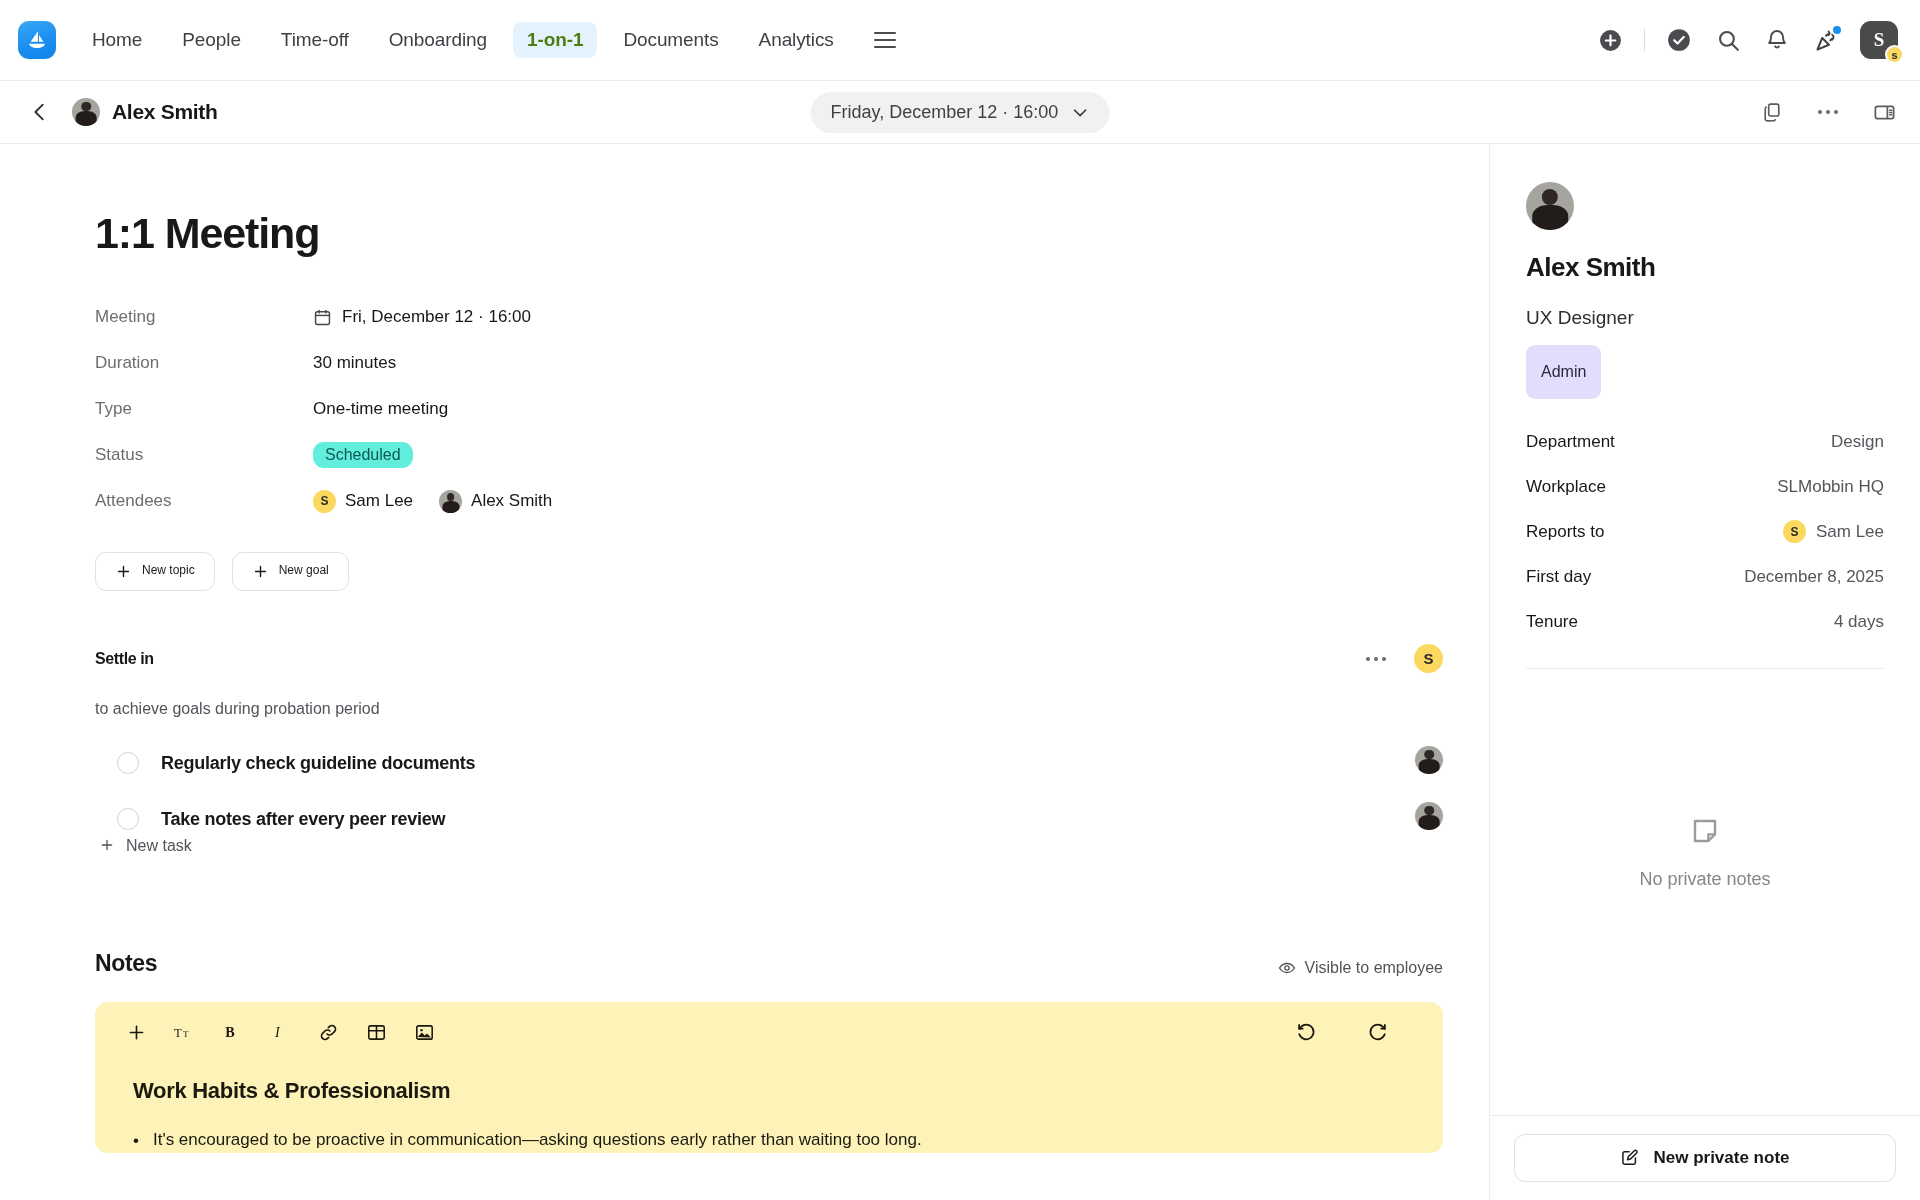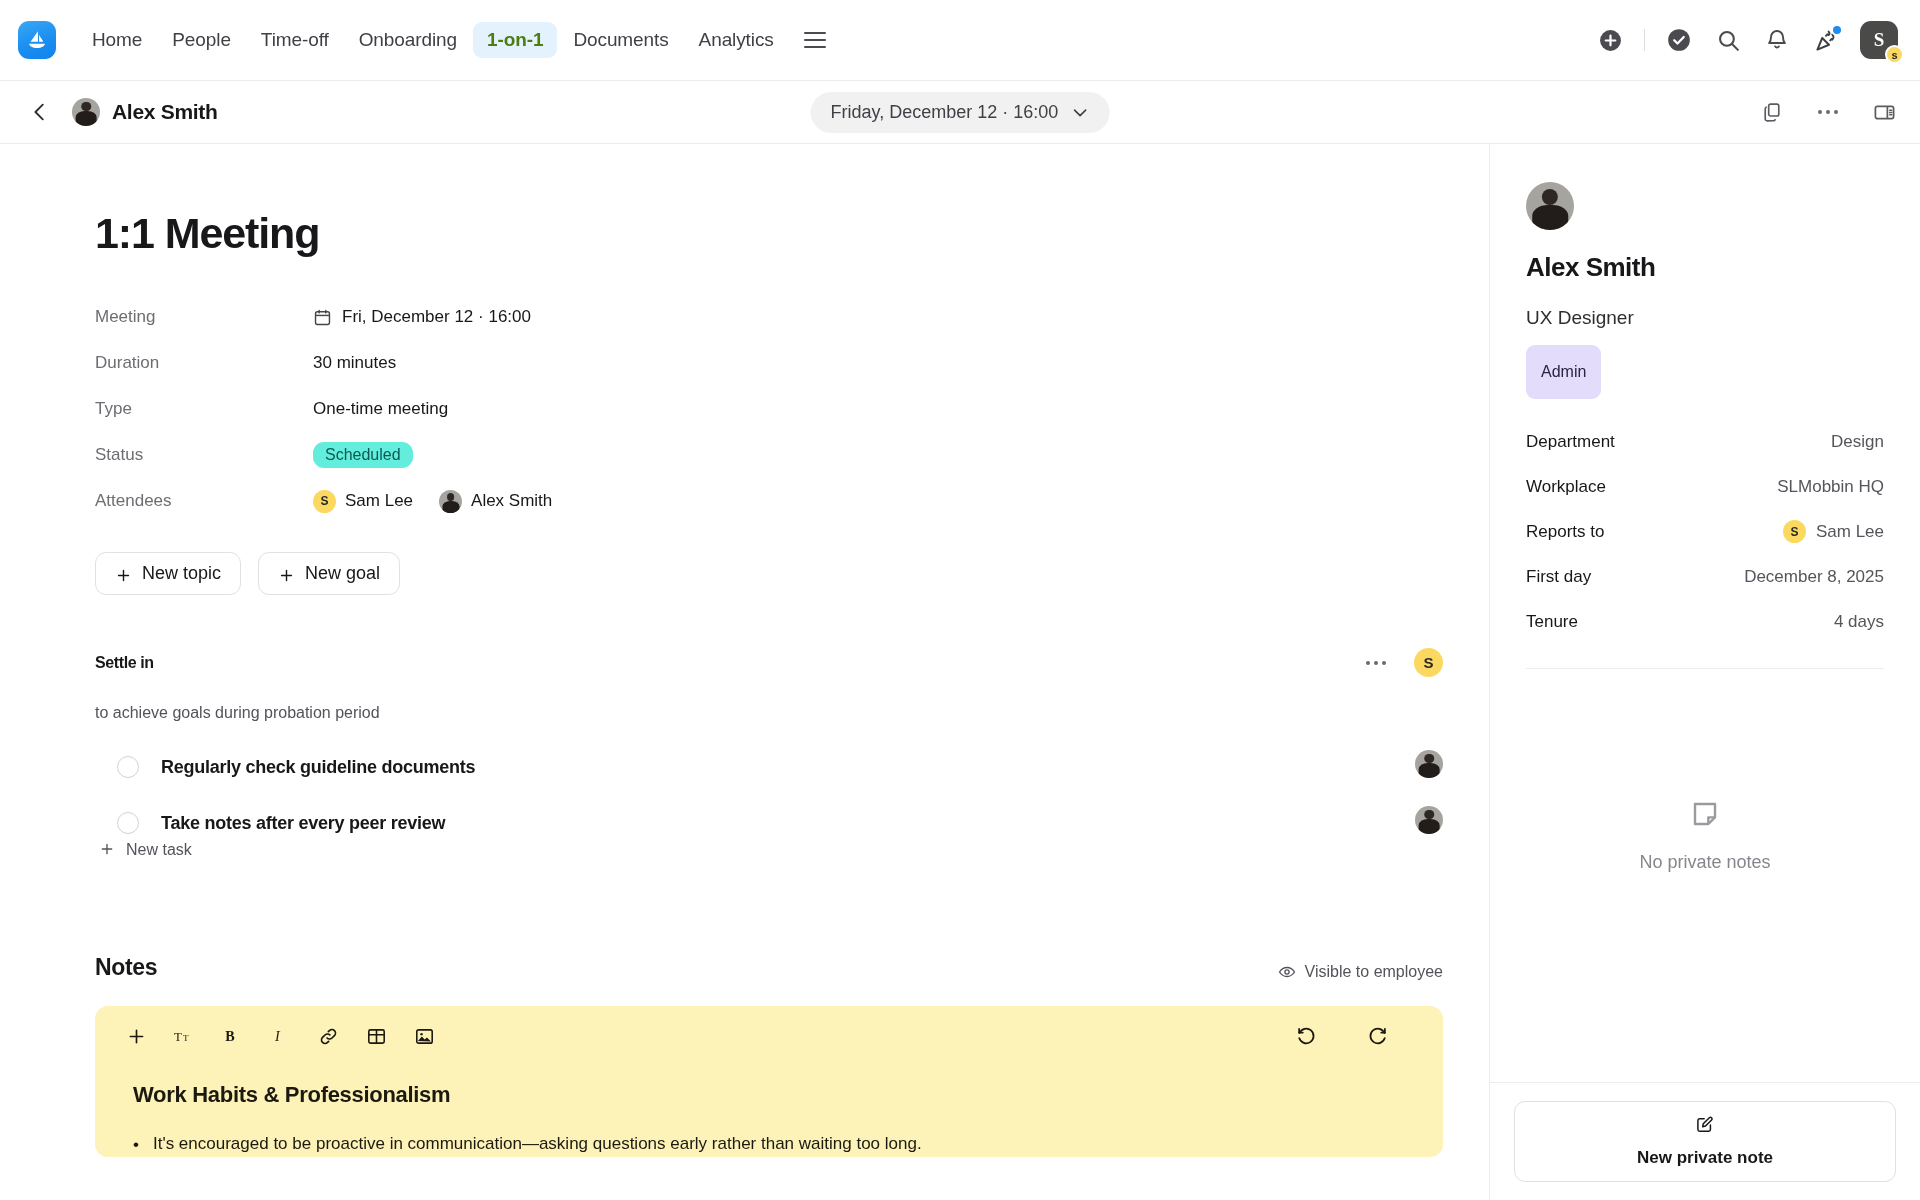--- a/index.html
+++ b/index.html
@@ -17,21 +17,21 @@
     display:flex; align-items:center;
     padding:0 22px 0 18px;
     border-bottom:1px solid #ececec;
     background:#fff;
   }
   .logo{
     width:38px;height:38px;border-radius:11px;
     background:linear-gradient(160deg,#3aa8f5 0%,#1b8ef0 55%,#1184ee 100%);
     display:flex;align-items:center;justify-content:center;flex:none;
   }
-  .nav-items{ display:flex; align-items:center; gap:2px; margin-left:22px;}
+  .nav-items{ display:flex; align-items:center; gap:12px; margin-left:22px;}
   .nav-item{
     font-size:19px; color:#3f3f46; padding:7px 14px; border-radius:9px;
     white-space:nowrap; cursor:pointer; letter-spacing:-0.1px;
   }
   .nav-item.active{ background:#e4f2fd; color:#4d7c0f; font-weight:600;}
   .hamburger{ margin-left:14px; width:26px;height:26px; display:flex;flex-direction:column;justify-content:center;gap:5px;cursor:pointer;}
   .hamburger i{display:block;height:2px;background:#4b4b50;border-radius:2px;}
   .hamburger i:nth-child(1){width:22px;}
   .hamburger i:nth-child(2){width:22px;}
   .hamburger i:nth-child(3){width:22px;}
@@ -105,23 +105,23 @@
     padding:4px 12px;border-radius:11px;
   }
   .att{display:flex;align-items:center;gap:9px;margin-right:16px;}
   .av-y{
     width:23px;height:23px;border-radius:50%;background:#fbd961;color:#2a2a27;
     font-size:12px;font-weight:700;display:flex;align-items:center;justify-content:center;flex:none;
   }
 
   .btn-row{display:flex;gap:17px;margin-top:28px;}
   .btn-out{
-    display:flex;align-items:flex-end;gap:10px;
+    display:flex;align-items:flex-start;gap:10px;
     border:1px solid #e1e1e1;border-radius:11px;background:#fff;
-    padding:10px 19px;font-size:18px;color:#18181b;cursor:pointer;
+    padding:10px 19px;font-size:12px;color:#18181b;cursor:pointer;
     font-family:"Liberation Sans", sans-serif;
   }
 
   .sec-head{display:flex;align-items:center;margin-top:53px;padding-right:46px;}
   .sec-title{font-size:16px;font-weight:700;letter-spacing:-0.4px;}
   .sec-head-right{margin-left:auto;display:flex;align-items:center;gap:28px;}
   .av-y-lg{width:29px;height:29px;border-radius:50%;background:#fbd961;color:#2a2a27;
     font-size:15px;font-weight:700;display:flex;align-items:center;justify-content:center;}
   .dots{display:flex;gap:4px;cursor:pointer;align-items:center;}
   .dots i{width:4px;height:4px;border-radius:50%;background:#6a6a70;display:block;}
@@ -168,21 +168,20 @@
   }
   .notes-empty span{font-size:18px;}
   .side-foot{
     border-top:1px solid #ececec;padding:18px 24px;background:#fff;
   }
   .btn-full{
     width:100%;display:flex;align-items:center;justify-content:center;gap:13px;
     border:1px solid #e1e1e1;border-radius:11px;background:#fff;
     padding:13px 12px;font-size:17px;font-weight:700;color:#18181b;cursor:pointer;
     font-family:"Liberation Sans", sans-serif;
-    flex-direction:column;
   }
 </style>
 </head>
 <body>
 
 <div class="topnav">
   <div class="logo">
     <svg width="22" height="22" viewBox="0 0 24 24" fill="#fff">
       <path d="M13 2.5 L13 14 L5 14 Z"></path>
       <path d="M14.2 6.5 L14.2 14 L19 14 Z"></path>

